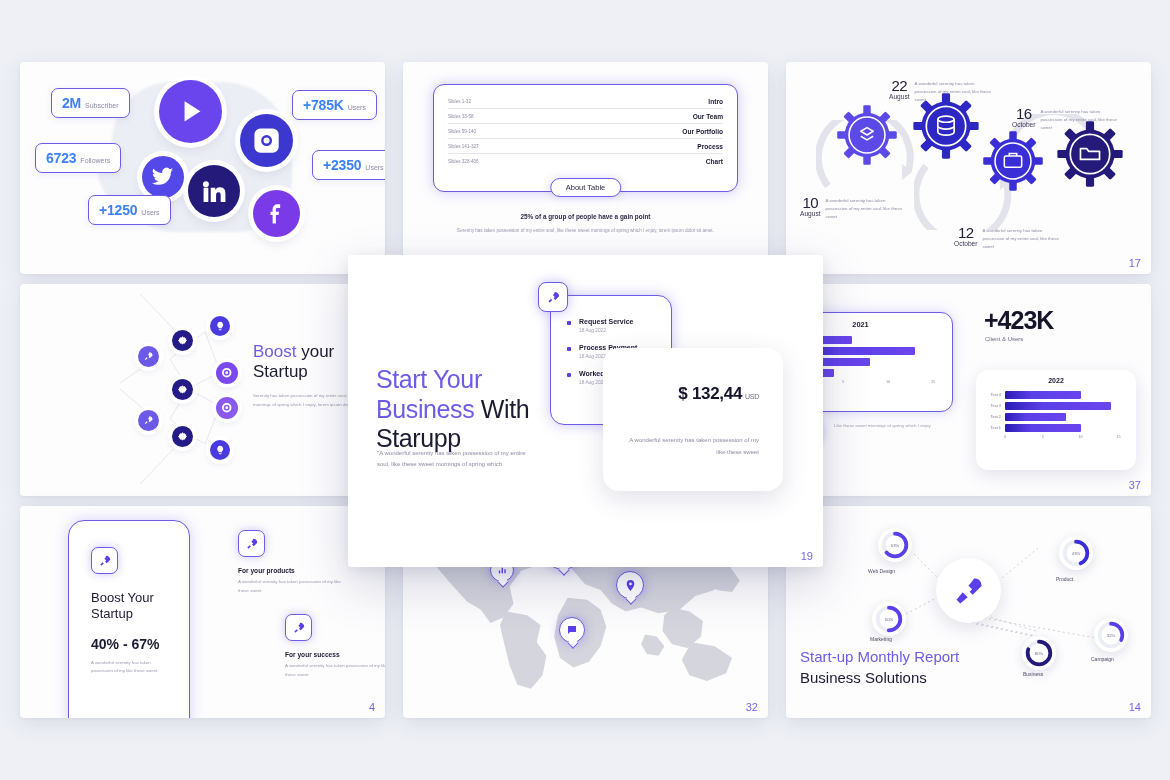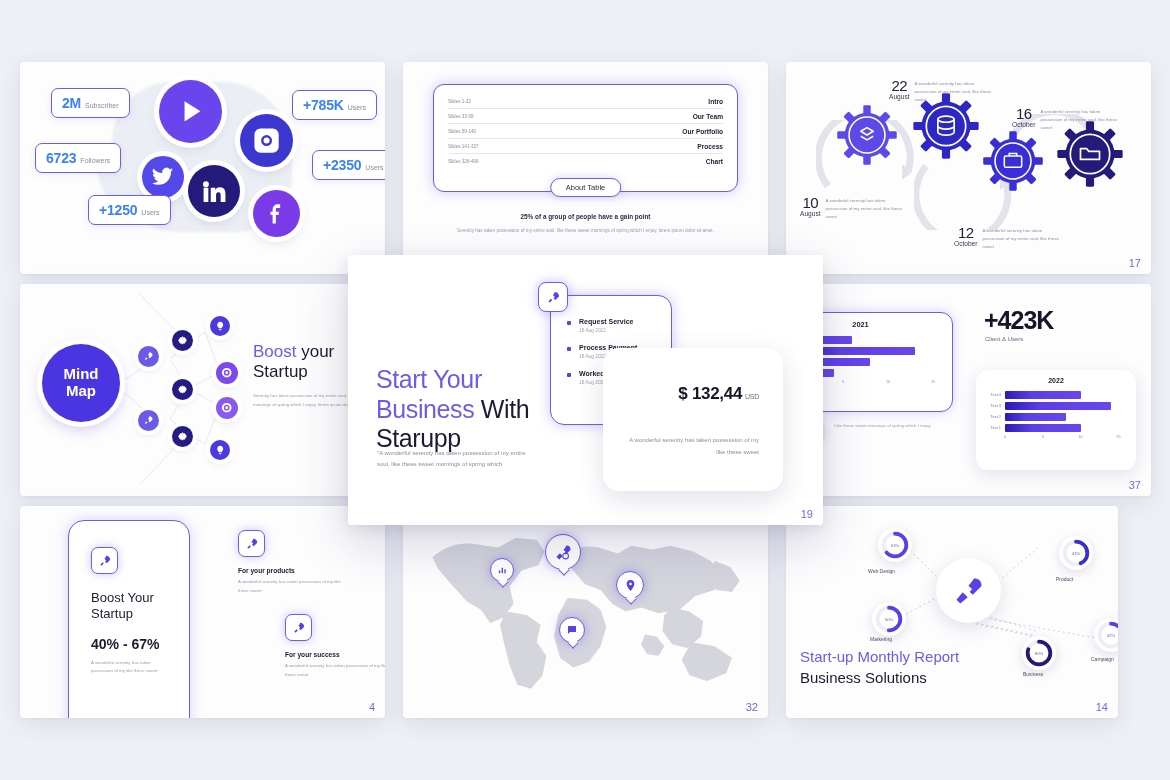--- a/index.html
+++ b/index.html
@@ -20,24 +20,24 @@
     overflow: hidden;
   }
   .s1 { left: 20px;  top: 62px;  width: 365px; height: 212px; }
   .s2 { left: 403px; top: 62px;  width: 365px; height: 212px; }
   .s3 { left: 786px; top: 62px;  width: 365px; height: 212px; }
   .s4 { left: 20px;  top: 284px; width: 365px; height: 212px; }
   .s5 { left: 403px; top: 284px; width: 365px; height: 212px; }
   .s6 { left: 786px; top: 284px; width: 365px; height: 212px; }
   .s7 { left: 20px;  top: 506px; width: 365px; height: 212px; }
   .s8 { left: 403px; top: 506px; width: 365px; height: 212px; }
-  .s9 { left: 786px; top: 506px; width: 332px; height: 212px; }
+  .s9 { left: 786px; top: 506px; width: 365px; height: 212px; }
 
   .overlay {
-    position: absolute; left: 348px; top: 255px; width: 475px; height: 270px;
+    position: absolute; left: 348px; top: 255px; width: 475px; height: 312px;
     background: #ffffff; border-radius: 3px;
     box-shadow: 0 18px 50px rgba(50,50,100,.20), 0 4px 14px rgba(50,50,100,.10);
     z-index: 40; overflow: hidden;
   }
 
   .pagenum {
     position: absolute; right: 10px; bottom: 5px;
     font-size: 11px; color: #7367e8; font-weight: 400;
   }
   .pagenum.dim { color: #c9cbe0; }
@@ -462,23 +462,20 @@
         <path d="M168 105 L200 122"></path>
           <path d="M185 48 L200 88"></path>
         <path d="M150 75 L168 105"></path>
           <path d="M150 135 L168 105"></path>
         <path d="M185 160 L200 122"></path>
           <path d="M168 150 L185 160"></path>
         <path d="M120 10 L168 60"></path>
           <path d="M120 200 L168 150"></path>
       </g>
     </svg>
-    <div class="mmcircle">
-      <span><span>Mind</span><br><span>Map</span></span>
-    </div>
     <div class="node" style="left:118px;top:62px;width:21px;height:21px;background:#6b5ae8">
       <svg viewBox="0 0 24 24">
           <path d="M14 3c4 0 7 3 7 7l-6 6-3-3 2-2-3-3 2-2zM8 14l2 2-4 4-2-2z"></path>
         </svg>
     </div>
     <div class="node" style="left:118px;top:126px;width:21px;height:21px;background:#6b5ae8">
       <svg viewBox="0 0 24 24">
           <path d="M14 3c4 0 7 3 7 7l-6 6-3-3 2-2-3-3 2-2zM8 14l2 2-4 4-2-2z"></path>
         </svg>
     </div>

